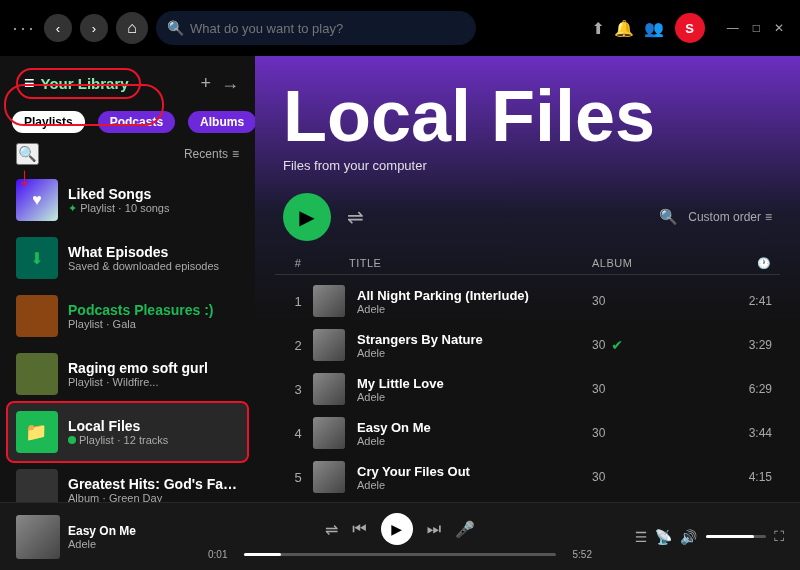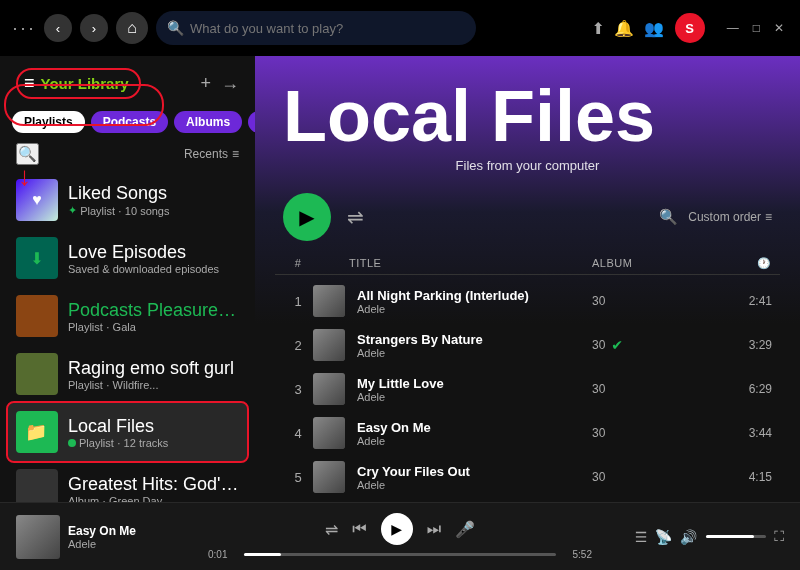--- a/index.html
+++ b/index.html
@@ -123,21 +123,21 @@
     }
     .sidebar-header {
       display: flex;
       align-items: center;
       padding: 12px 16px 8px;
       gap: 8px;
     }
     .library-label {
       font-size: 15px;
       font-weight: 700;
-      color: #84cc16;
+      color: #86efac;
     }
     .sidebar-header-icon {
       font-size: 18px;
       color: #fff;
     }
     .library-title-wrap {
       display: flex;
       align-items: center;
       gap: 6px;
       border: 2px solid #e91429;
@@ -154,21 +154,21 @@
       border: none;
       color: #aaa;
       cursor: pointer;
       font-size: 18px;
     }
 
     
     .sidebar-tabs {
       display: flex;
       padding: 4px 12px;
-      gap: 6px;
+      gap: 13px;
       align-items: center;
     }
     .tab-btn {
       background: #6d28d9;
       border: none;
       color: #fff;
       border-radius: 20px;
       padding: 4px 12px;
       font-size: 12px;
       cursor: pointer;
@@ -215,22 +215,22 @@
     .item-thumb {
       width: 42px; height: 42px;
       border-radius: 4px;
       flex-shrink: 0;
       display: flex; align-items: center; justify-content: center;
       font-size: 20px;
     }
 
     .item-info { flex: 1; min-width: 0; }
     .item-name {
-      font-size: 18px;
-      font-weight: 400;
+      font-size: 14px;
+      font-weight: 700;
       color: #fff;
       white-space: nowrap;
       overflow: hidden;
       text-overflow: ellipsis;
     }
     .item-name.green-text { color: #1db954; }
     .item-meta {
       font-size: 11px;
       color: #aaa;
       white-space: nowrap;
@@ -269,21 +269,20 @@
       font-size: 72px;
       font-weight: 900;
       color: #fff;
       line-height: 1;
       margin-bottom: 6px;
     }
     .content-subtitle {
       font-size: 13px;
       color: #fff;
       opacity: 0.85;
-      text-align: center;
     }
 
     
     .content-controls {
       display: flex;
       align-items: center;
       padding: 12px 28px;
       gap: 16px;
     }
     .play-btn-large {
@@ -612,21 +611,21 @@
             <span>Playlist · 10 songs</span>
           </div>
         </div>
       </div>
 
       <div class="list-item">
         <div class="item-thumb thumb-episodes">
           <span style="font-size:16px; color:#1db954;">⬇</span>
         </div>
         <div class="item-info">
-          <div class="item-name">Love Episodes</div>
+          <div class="item-name">What Episodes</div>
           <div class="item-meta">Saved &amp; downloaded episodes</div>
         </div>
       </div>
 
       <div class="list-item">
         <div class="item-thumb" style="background:#8B4513; border-radius:4px;"></div>
         <div class="item-info">
           <div class="item-name green-text">Podcasts Pleasures :)</div>
           <div class="item-meta">Playlist · Gala</div>
         </div>

